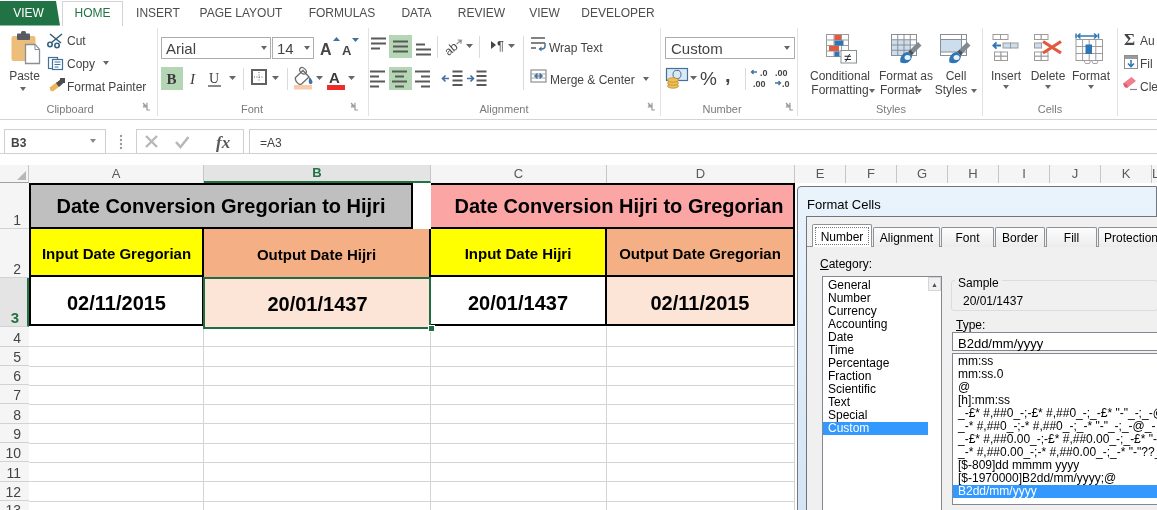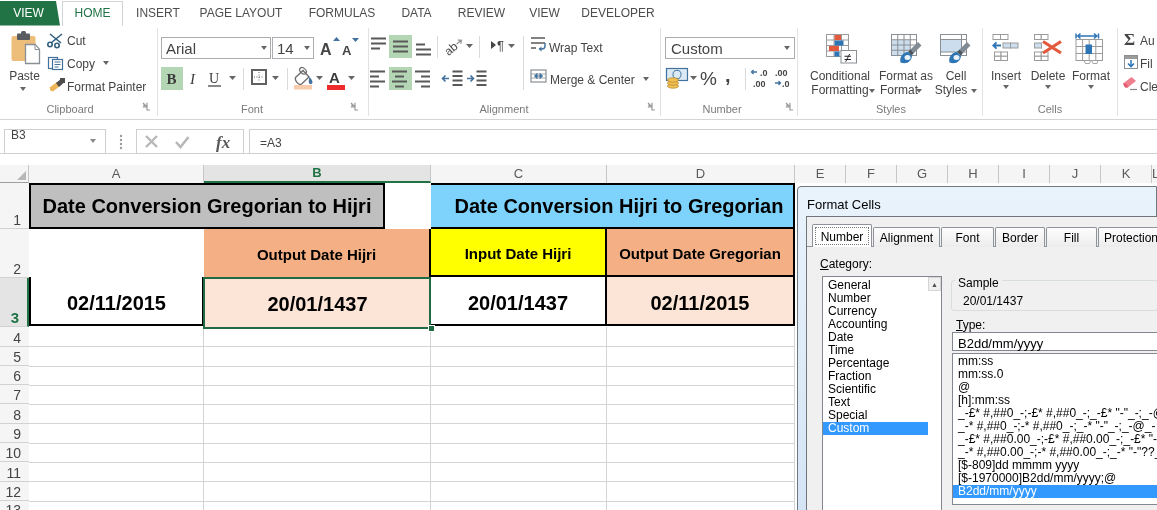--- a/index.html
+++ b/index.html
@@ -91,21 +91,21 @@
 <div class="btxt" style="left:1067px;top:69px;width:48px;text-align:center;">Format</div>
 <div class="caret" style="left:1088px;top:85px;"></div>
 
 <div class="btxt" style="left:1140px;top:34px;">Au</div>
 <div class="btxt" style="left:1140px;top:57px;">Fil</div>
 <div class="btxt" style="left:1140px;top:80px;">Cle</div>
 
 <div class="abs" style="left:0;top:121px;width:1157px;height:33px;background:#fff;border-bottom:1px solid #d4d4d4;"></div>
 <div class="abs" style="left:0;top:155px;width:1157px;height:10px;background:#fff;"></div>
 <div class="abs" style="left:4px;top:129px;width:102px;height:25px;background:#fff;border:1px solid #cfcfcf;"></div>
-<div class="btxt" style="left:11px;top:128px;">B3</div>
+<div class="btxt" style="left:11px;top:136px;font-weight:bold;">B3</div>
 <div class="caret" style="left:90px;top:139px;border-top-color:#888;"></div>
 <div class="abs" style="left:136px;top:129px;width:108px;height:25px;background:#fff;border:1px solid #cfcfcf;"></div>
 <div class="abs" style="left:249px;top:129px;width:908px;height:25px;background:#fff;border:1px solid #cfcfcf;border-right:none;"></div>
 <div class="btxt" style="left:260px;top:136px;">=A3</div>
 
 <svg class="abs" style="left:0;top:0;" width="1157" height="158" viewBox="0 0 1157 158">
 
 <g>
   <rect x="11.5" y="36" width="24" height="25" rx="2" fill="#ecbe7a"></rect>
   <rect x="17" y="33.5" width="13" height="6.5" rx="1" fill="#585c60"></rect>
@@ -357,22 +357,23 @@
 <div class="gridh" style="top:423.4px;width:766px;"></div>
 <div class="gridh" style="top:442.7px;width:766px;"></div>
 <div class="gridh" style="top:462px;width:766px;"></div>
 <div class="gridh" style="top:481.3px;width:766px;"></div>
 <div class="gridh" style="top:500.6px;width:766px;"></div>
 <div class="gridv" style="left:203px;top:327px;height:183px;"></div>
 <div class="gridv" style="left:430px;top:327px;height:183px;"></div>
 <div class="gridv" style="left:606px;top:327px;height:183px;"></div>
 <div class="gridv" style="left:794px;top:327px;height:183px;"></div>
 
-<div class="cell" style="left:29px;top:183px;width:356px;height:46px;background:#bfbfbf;border:2px solid #000;font-size:20px;">Date Conversion Gregorian to Hijri</div>
-<div class="cell" style="left:431px;top:183px;width:364px;height:46px;background:#7dd3fc;border:2px solid #000;border-left:none;font-size:20px;padding-left:14px;">Date Conversion Hijri to Gregorian</div>
+<div class="cell" style="left:29px;top:183px;width:384px;height:46px;background:#bfbfbf;border:2px solid #000;font-size:20px;">Date Conversion Gregorian to Hijri</div>
+<div class="cell" style="left:431px;top:183px;width:364px;height:46px;background:#fca5a5;border:2px solid #000;border-left:none;font-size:20px;padding-left:14px;">Date Conversion Hijri to Gregorian</div>
+<div class="cell" style="left:29px;top:229px;width:175px;height:48px;background:#ffff00;border:2px solid #000;border-top:none;font-size:15px;padding-top:3px;">Input Date Gregorian</div>
 <div class="cell" style="left:204px;top:229px;width:227px;height:48px;background:#f4b084;border:2px solid #000;border-top:none;border-left:none;border-bottom:none;font-size:15px;padding-top:3px;">Output Date Hijri</div>
 <div class="cell" style="left:431px;top:229px;width:176px;height:48px;background:#ffff00;border:2px solid #000;border-top:none;border-left:none;font-size:15px;padding-top:3px;">Input Date Hijri</div>
 <div class="cell" style="left:607px;top:229px;width:188px;height:48px;background:#f4b084;border:2px solid #000;border-top:none;border-left:none;font-size:15px;padding-top:3px;">Output Date Gregorian</div>
 <div class="cell" style="left:29px;top:277px;width:175px;height:49px;background:#fff;border:2px solid #000;border-top:none;font-size:20px;padding-top:5px;">02/11/2015</div>
 <div class="cell" style="left:204px;top:277px;width:227px;height:49.5px;background:#fce4d6;border:none;font-size:20px;padding-top:5px;">20/01/1437</div>
 <div class="cell" style="left:431px;top:277px;width:176px;height:49px;background:#fff;border:2px solid #000;border-top:none;border-left:none;font-size:20px;padding-top:5px;">20/01/1437</div>
 <div class="cell" style="left:607px;top:277px;width:188px;height:49px;background:#fce4d6;border:2px solid #000;border-top:none;border-left:none;font-size:20px;padding-top:5px;">02/11/2015</div>
 
 <div class="abs" style="left:203px;top:277px;width:228px;height:51.5px;border:2px solid #1f6b43;"></div>
 <div class="abs" style="left:427.5px;top:325px;width:7px;height:7px;background:#1f6b43;border:1px solid #fff;"></div>

